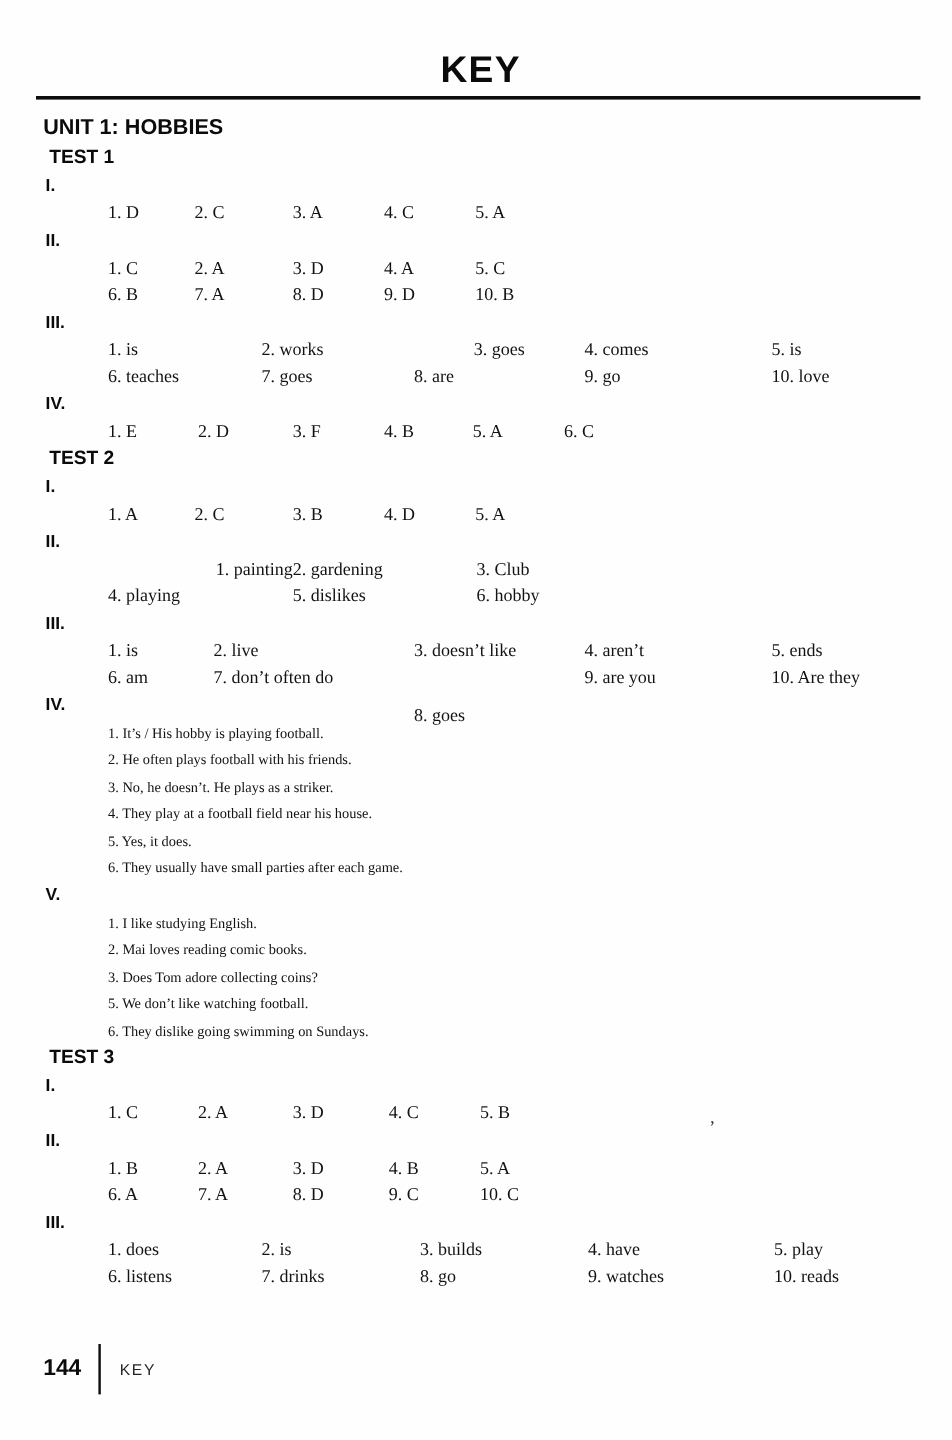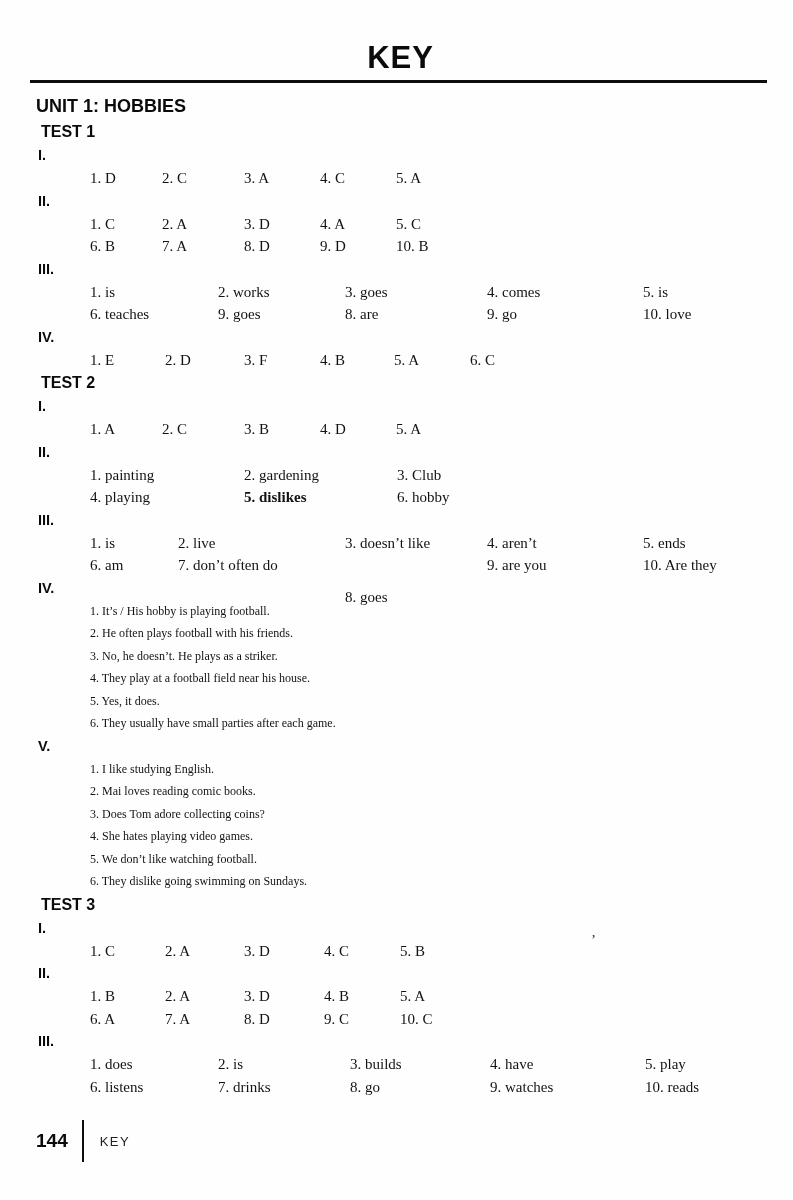--- a/index.html
+++ b/index.html
@@ -148,27 +148,27 @@
             <span class="answer-cell" style="width: 76px;">8. D</span>
             <span class="answer-cell" style="width: 76px;">9. D</span>
             <span class="answer-cell" style="width: 80px;">10. B</span>
           </div>
         </div>
         <div class="sec-label">III.</div>
         <div class="sec-body">
           <div class="answer-row">
             <span class="answer-cell" style="width: 128px;">1. is</span>
             <span class="answer-cell" style="width: 127px;">2. works</span>
-            <span class="answer-cell" style="width: 142px;">3. goes</span>
+            <span class="answer-cell" style="width: 142px; text-align: center;">3. goes</span>
             <span class="answer-cell" style="width: 156px;">4. comes</span>
             <span class="answer-cell" style="width: 110px;">5. is</span>
           </div>
           <div class="answer-row">
             <span class="answer-cell" style="width: 128px;">6. teaches</span>
-            <span class="answer-cell" style="width: 127px;">9. goes</span>
+            <span class="answer-cell" style="width: 127px;">7. goes</span>
             <span class="answer-cell" style="width: 142px;">8. are</span>
             <span class="answer-cell" style="width: 156px;">9. go</span>
             <span class="answer-cell" style="width: 110px;">10. love</span>
           </div>
         </div>
         <div class="sec-label">IV.</div>
         <div class="sec-body">
           <div class="answer-row">
             <span class="answer-cell" style="width: 75px;">1. E</span>
             <span class="answer-cell" style="width: 79px;">2. D</span>
@@ -187,27 +187,27 @@
             <span class="answer-cell" style="width: 72px;">1. A</span>
             <span class="answer-cell" style="width: 82px;">2. C</span>
             <span class="answer-cell" style="width: 76px;">3. B</span>
             <span class="answer-cell" style="width: 76px;">4. D</span>
             <span class="answer-cell" style="width: 80px;">5. A</span>
           </div>
         </div>
         <div class="sec-label">II.</div>
         <div class="sec-body">
           <div class="answer-row">
-            <span class="answer-cell" style="width: 154px;">1. painting</span>
+            <span class="answer-cell" style="width: 154px; text-align: right;">1. painting</span>
             <span class="answer-cell" style="width: 153px;">2. gardening</span>
             <span class="answer-cell" style="width: 100px;">3. Club</span>
           </div>
           <div class="answer-row">
             <span class="answer-cell" style="width: 154px;">4. playing</span>
-            <span class="answer-cell" style="width: 153px; font-weight: bold;">5. dislikes</span>
+            <span class="answer-cell" style="width: 153px;">5. dislikes</span>
             <span class="answer-cell" style="width: 100px;">6. hobby</span>
           </div>
         </div>
         <div class="sec-label">III.</div>
         <div class="sec-body">
           <div class="answer-row">
             <span class="answer-cell" style="width: 88px;">1. is</span>
             <span class="answer-cell" style="width: 167px;">2. live</span>
             <span class="answer-cell" style="width: 142px;">3. doesn’t like</span>
             <span class="answer-cell" style="width: 156px;">4. aren’t</span>
@@ -228,21 +228,20 @@
           <div class="answer-line">3. No, he doesn’t. He plays as a striker.</div>
           <div class="answer-line">4. They play at a football field near his house.</div>
           <div class="answer-line">5. Yes, it does.</div>
           <div class="answer-line">6. They usually have small parties after each game.</div>
         </div>
         <div class="sec-label">V.</div>
         <div class="sec-body">
           <div class="answer-line">1. I like studying English.</div>
           <div class="answer-line">2. Mai loves reading comic books.</div>
           <div class="answer-line">3. Does Tom adore collecting coins?</div>
-          <div class="answer-line">4. She hates playing video games.</div>
           <div class="answer-line">5. We don’t like watching football.</div>
           <div class="answer-line">6. They dislike going swimming on Sundays.</div>
         </div>
       </section>
       <section class="test-block">
         <div class="test-title">TEST 3</div>
         <div class="sec-label">I.</div>
         <div class="sec-body">
           <div class="answer-row">
             <span class="answer-cell" style="width: 75px;">1. C</span>

